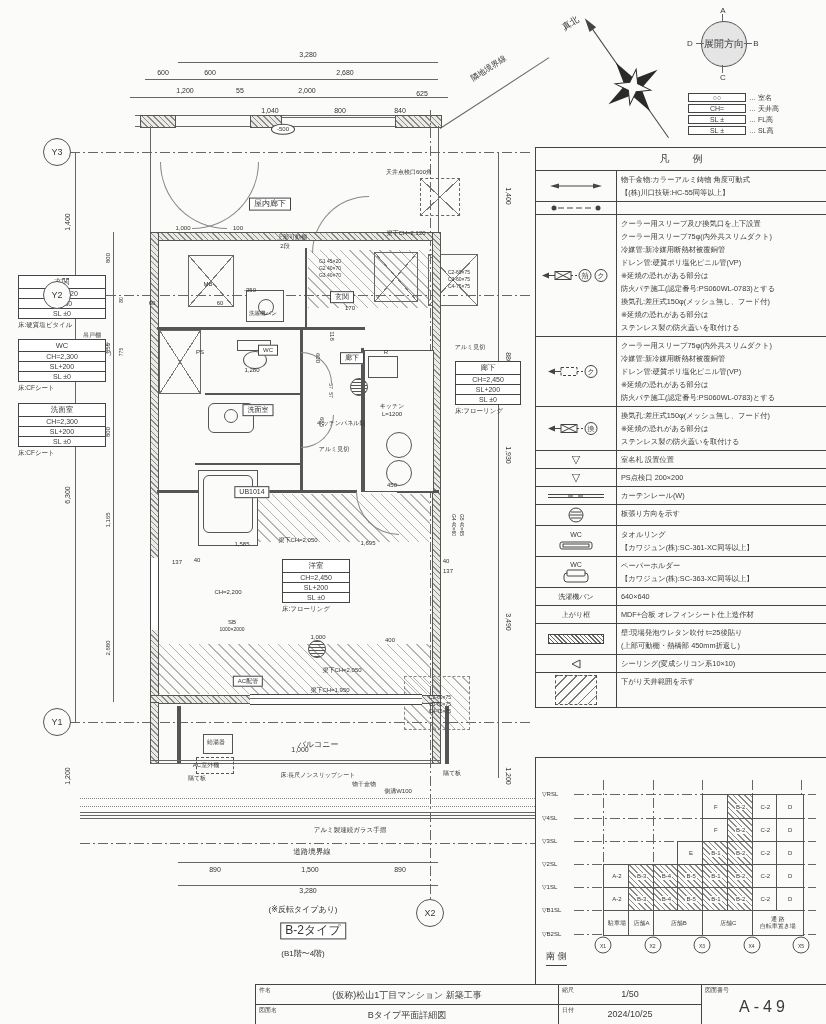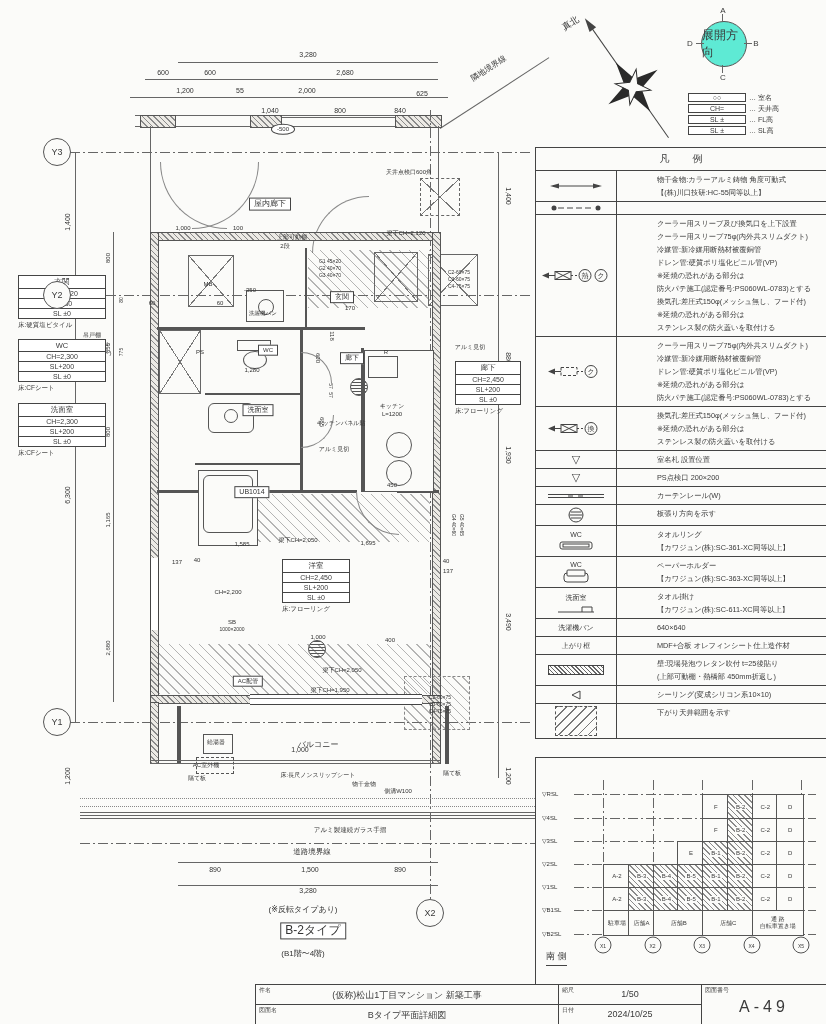--- a/index.html
+++ b/index.html
@@ -35,40 +35,40 @@
   .pb{border:1px solid #444;background:#fff;padding:1px 4px;}
   .po{border:1px solid #444;border-radius:50%;padding:1px 5px;background:#fff;}
   .room-tag{position:absolute;text-align:center;}
   .room-tag .rrow{border:1px solid #444;background:#fff;margin-top:-1px;padding:1px 2px;font-size:7px;}
   .room-tag .rname{font-size:7.5px;}
   .room-tag .note{padding-top:2px;font-size:6.5px;text-align:left;white-space:nowrap;}
   .bub{position:absolute;border:1px solid #555;border-radius:50%;background:#fbfbf9;
        display:flex;align-items:center;justify-content:center;transform:translate(-50%,-50%);}
   .legend{position:absolute;left:535px;top:147px;width:290px;border:1px solid #444;background:#fbfbf9;}
   .legend-title{border-bottom:1px solid #444;text-align:center;font-size:10px;letter-spacing:10px;padding:4px 0 4px 10px;}
-  .lrow{display:flex;border-bottom:1px solid #444;gap:36px;}
+  .lrow{display:flex;border-bottom:1px solid #444;}
   .lrow:last-child{border-bottom:0;}
   .lsym{width:76px;border-right:1px solid #444;display:flex;flex-direction:column;align-items:center;justify-content:center;padding:2px;gap:1px;flex-shrink:0;}
   .lsym .lcap{font-size:7px;}
   .ltxt{flex:1;padding:2px 4px;font-size:7.3px;line-height:13px;}
   .elev{position:absolute;left:535px;top:757px;width:290px;height:227px;border:1px solid #444;border-top:1px solid #444;background:#fbfbf9;}
   .elv-lbl{position:absolute;font-size:6px;color:#333;}
   .ecell{position:absolute;border:1px solid #555;background:#fbfbf9;display:flex;align-items:center;justify-content:center;font-size:6px;text-align:center;white-space:pre-line;line-height:1.1;}
   .ecell.h{background:#fbfbf9 repeating-linear-gradient(45deg,#8a8a8a 0 1px,transparent 1px 4px);}
   .ecell.h span{background:#fbfbf9;padding:0 1px;}
   .tblock{position:absolute;left:255px;top:984px;width:570px;height:39px;border:1px solid #444;display:flex;background:#fbfbf9;}
   .tb-col{display:flex;flex-direction:column;}
   .tb-row{flex:1;display:flex;position:relative;}
   .tb-row+.tb-row{border-top:1px solid #444;}
   .tb-lab{position:absolute;left:3px;top:1px;font-size:6px;color:#444;}
   .tb-val{flex:1;text-align:center;font-size:9px;padding-top:4px;}
   .keyrow{display:flex;align-items:center;height:11px;}
   .kbox{width:56px;border:1px solid #444;background:#fff;text-align:center;font-size:7px;margin-top:-1px;padding:0;}
   .klab{font-size:7px;margin-left:3px;white-space:nowrap;}
-  .circle-compass{position:absolute;border:1px solid #555;border-radius:50%;display:flex;align-items:center;justify-content:center;font-size:12px;background:#5eead4;}
+  .circle-compass{position:absolute;border:1px solid #555;border-radius:50%;display:flex;align-items:center;justify-content:center;font-size:10px;background:#e5e5e5;}
   .cdir{position:absolute;font-size:8px;transform:translate(-50%,-50%);}
 </style>
 </head>
 <body>
 
 <div class="sheet" id="sheet">
 
   <svg class="a" style="left:545px;top:5px" width="160" height="140" viewBox="0 0 160 140">
     <g transform="translate(88,82) rotate(-35)" stroke="#444" fill="none">
       <line x1="0" y1="62" x2="0" y2="-74"></line>
@@ -254,33 +254,20 @@
         <div class="lsym">
           <div class="lcap">WC</div>
           <svg width="26" height="14">
             <rect x="1" y="4" width="24" height="9" rx="3" fill="none" stroke="#444"></rect>
             <rect x="4" y="1" width="18" height="6" rx="1" fill="#fbfbf9" stroke="#444"></rect>
           </svg>
         </div>
         <div class="ltxt">
           <div>ペーパーホルダー</div>
           <div>【カワジュン(株):SC-363-XC同等以上】</div>
-        </div>
-      </div>
-      <div class="lrow">
-        <div class="lsym">
-          <div class="lcap">洗面室</div>
-          <svg width="40" height="10">
-            <line x1="2" y1="8" x2="38" y2="8" stroke="#444"></line>
-            <path d="M26,8 L26,3 L36,3 L36,8" fill="none" stroke="#444"></path>
-          </svg>
-        </div>
-        <div class="ltxt">
-          <div>タオル掛け</div>
-          <div>【カワジュン(株):SC-611-XC同等以上】</div>
         </div>
       </div>
       <div class="lrow">
         <div class="lsym">
           <div class="lcap">洗濯機パン</div>
         </div>
         <div class="ltxt">
           <div>640×640</div>
         </div>
       </div>

